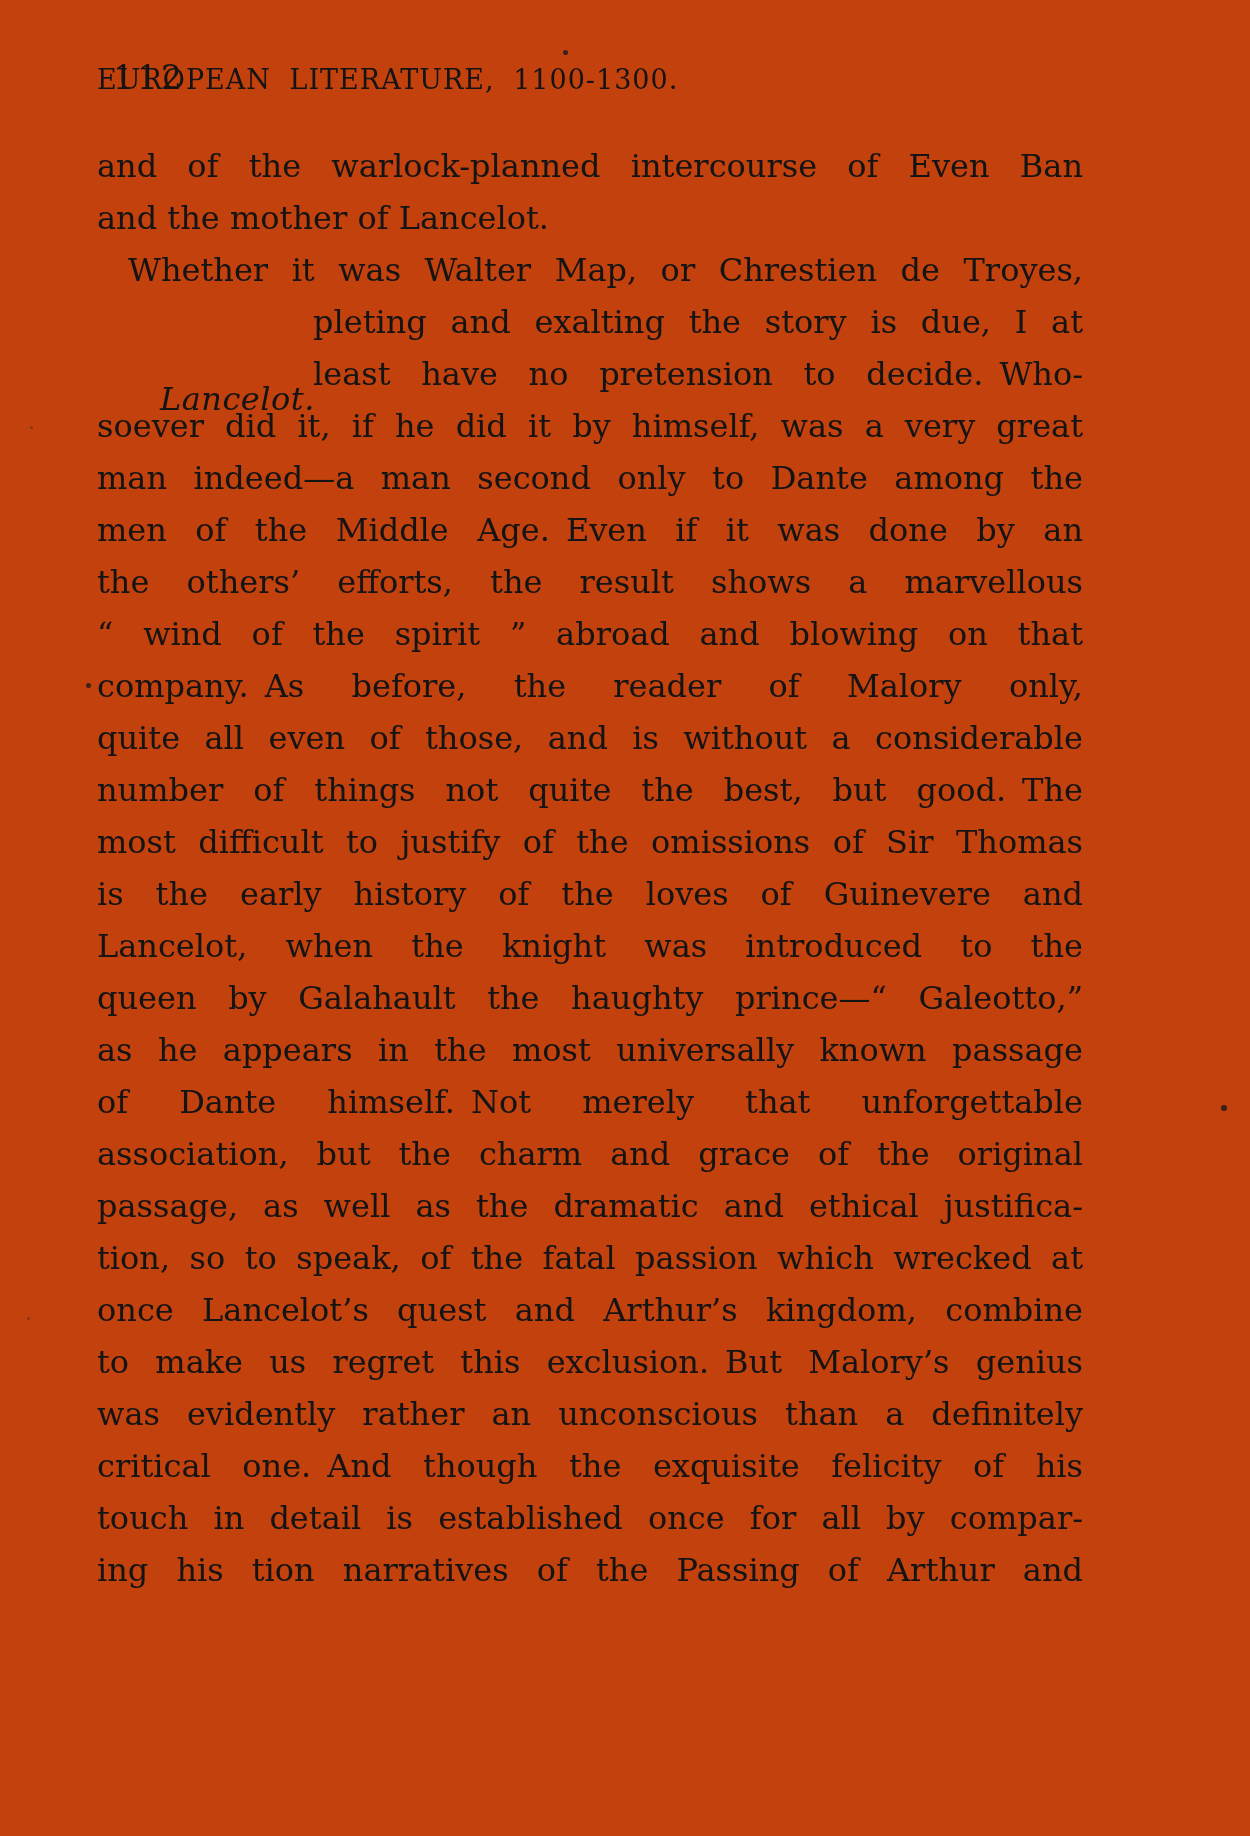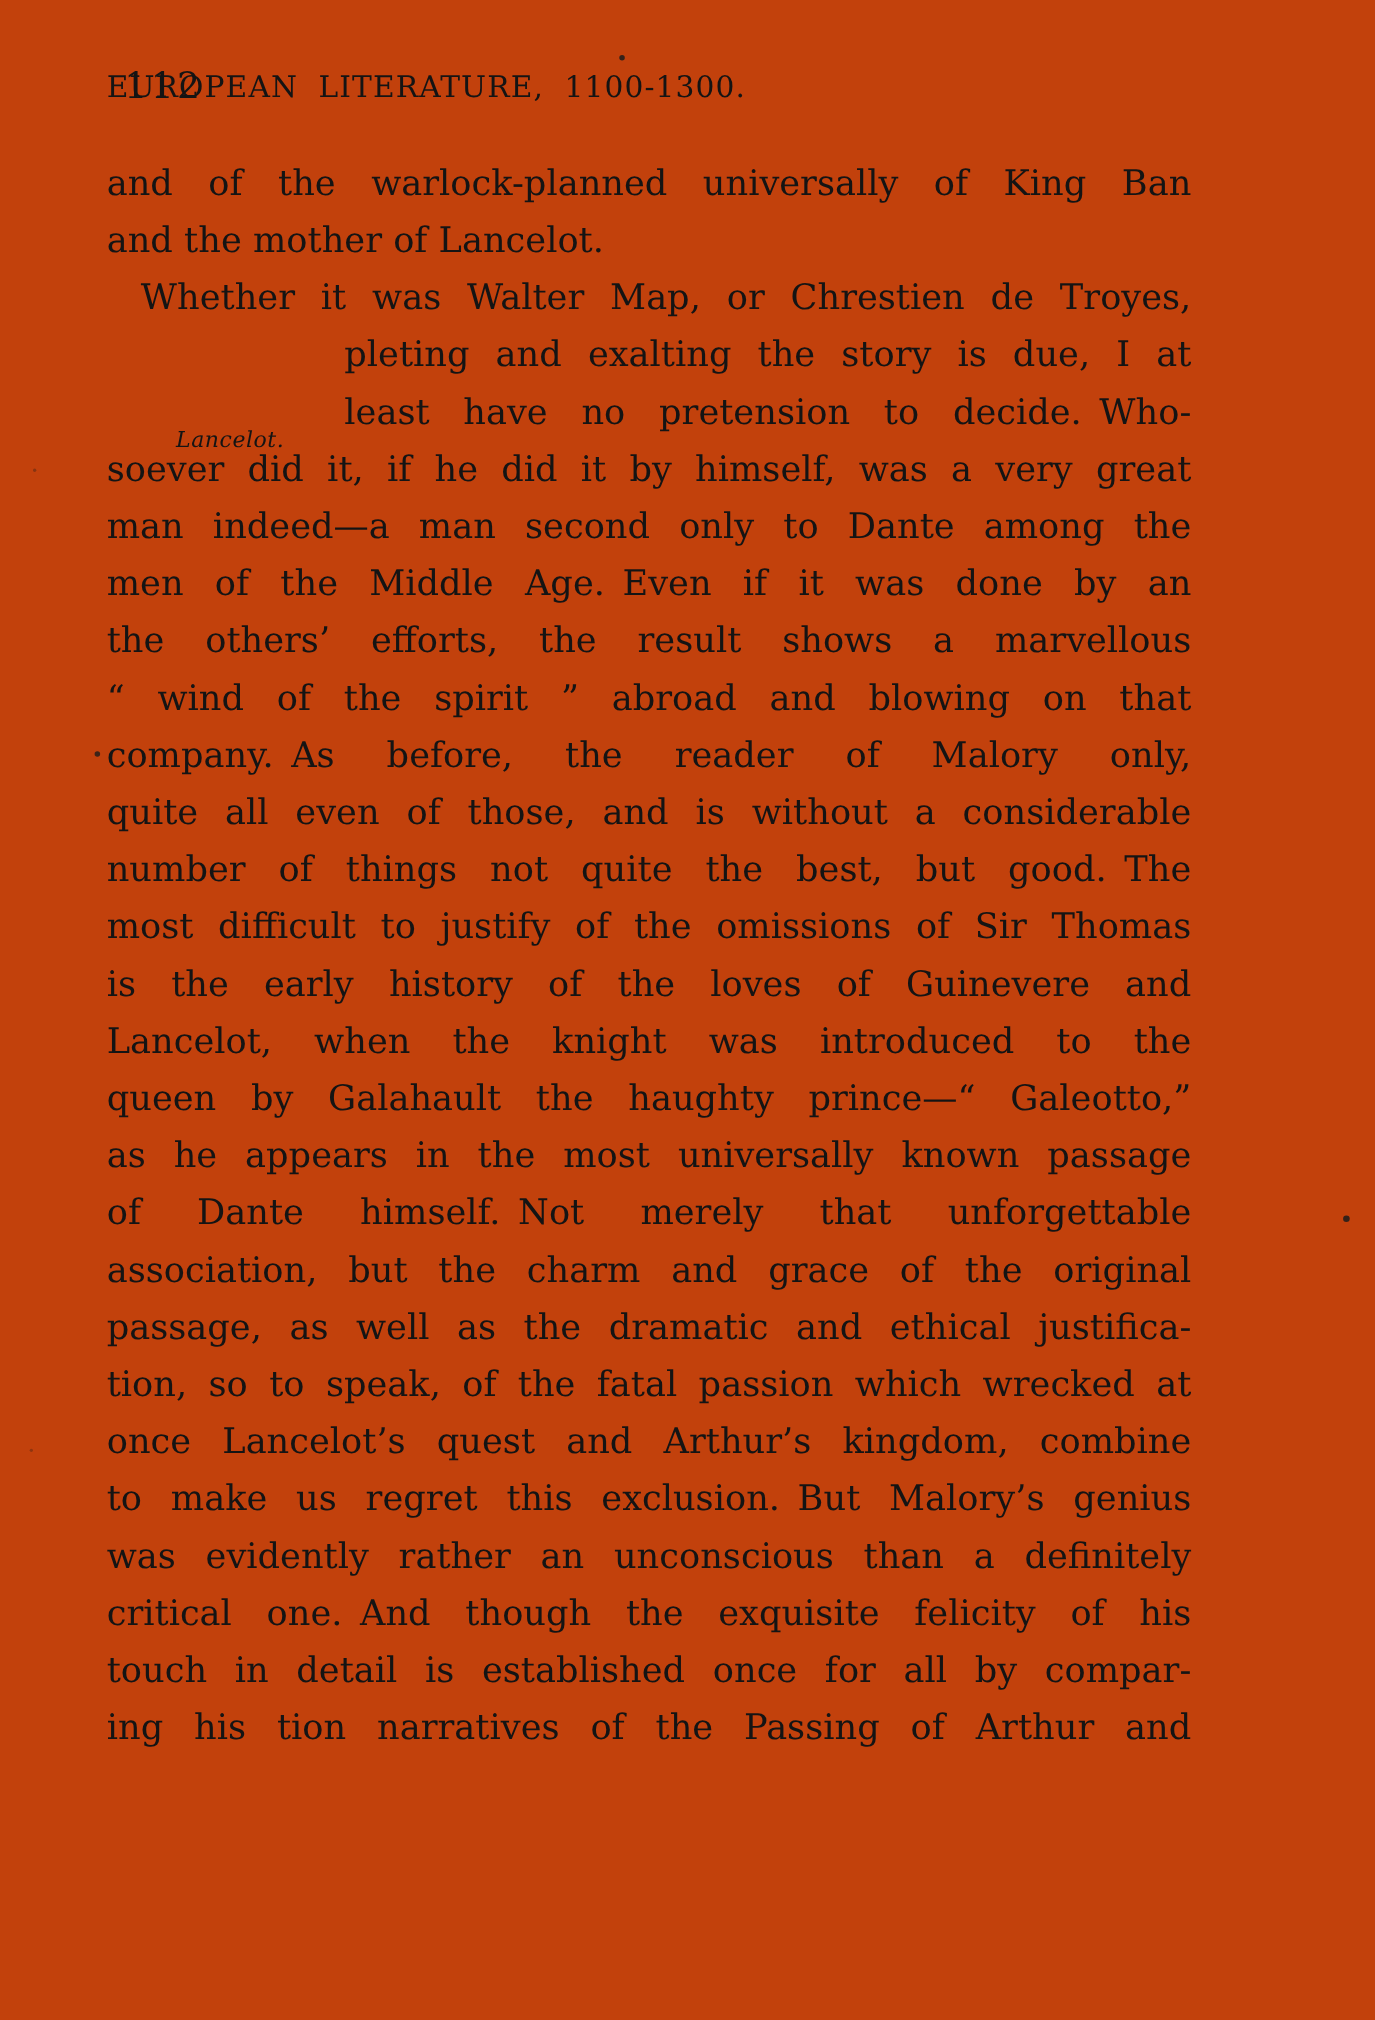--- a/index.html
+++ b/index.html
@@ -66,21 +66,21 @@
     text-indent: 31px;
   }
   .ln.inset {
     margin-left: 216px;
   }
   
   .margin-note {
     position: absolute;
     left: 160px;
     top: 384px;
-    font-size: 20px;
+    font-size: 32px;
     font-style: italic;
     letter-spacing: 0.5px;
     line-height: 30px;
   }
   
   .speck {
     position: absolute;
     background: #1c1c1c;
     border-radius: 50%;
   }
@@ -96,21 +96,21 @@
 <div class="page">
 
   <div class="header-row">
     <span class="pageno">112</span>
     <span class="running">EUROPEAN LITERATURE, 1100-1300.</span>
   </div>
 
   <aside class="margin-note">Lancelot.</aside>
 
   <main class="body-text">
-    <div class="ln">and of the warlock-planned universally of King Ban</div>
+    <div class="ln">and of the warlock-planned intercourse of Even Ban</div>
     <div class="ln nj">and the mother of Lancelot.</div>
     <div class="ln indent">Whether it was Walter Map, or Chrestien de Troyes,</div>
     <div class="ln inset">pleting and exalting the story is due, I at</div>
     <div class="ln inset">least have no pretension to decide. Who-</div>
     <div class="ln">soever did it, if he did it by himself, was a very great</div>
     <div class="ln">man indeed—a man second only to Dante among the</div>
     <div class="ln">men of the Middle Age. Even if it was done by an</div>
     <div class="ln">the others’ efforts, the result shows a marvellous</div>
     <div class="ln">“ wind of the spirit ” abroad and blowing on that</div>
     <div class="ln">company. As before, the reader of Malory only,</div>

